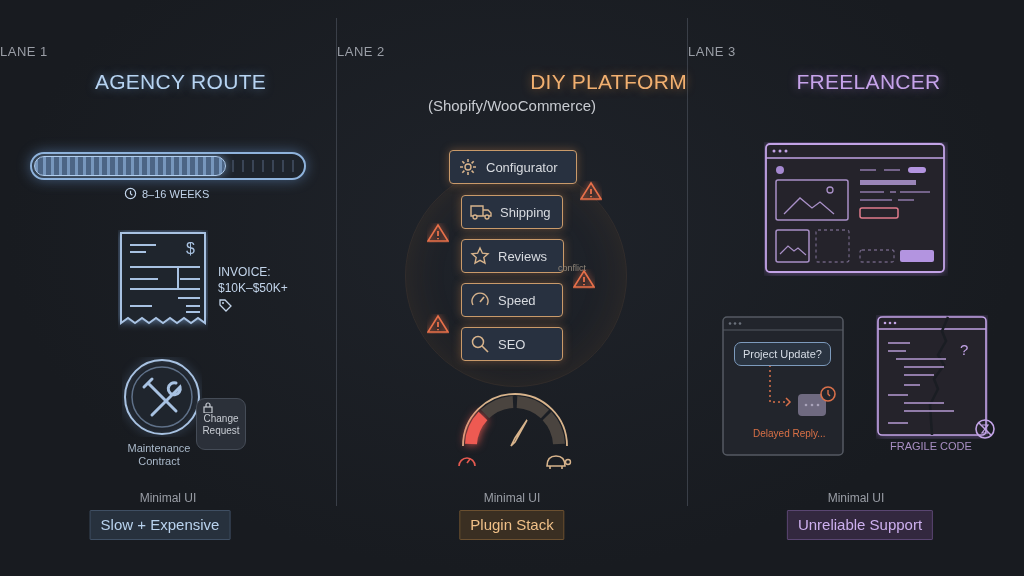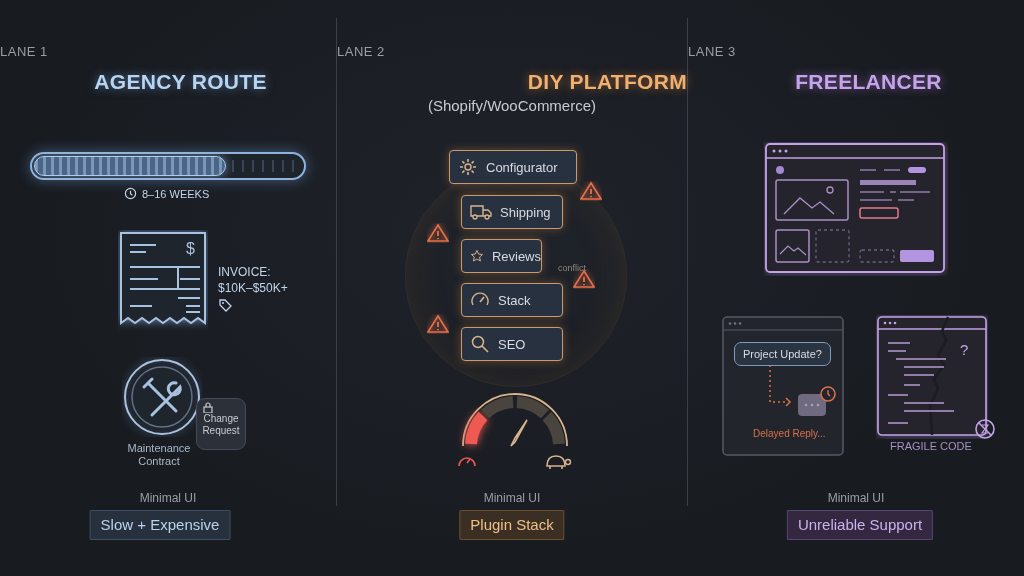--- a/index.html
+++ b/index.html
@@ -1,21 +1,21 @@
 <!DOCTYPE html>
 <html><head>
 <meta charset="utf-8">
 <style>
   html,body{margin:0;padding:0;}
   body{width:1024px;height:576px;background:#1a1d23;overflow:hidden;position:relative;font-family:"Liberation Sans",sans-serif;}
   .bg{position:absolute;inset:0;background:radial-gradient(ellipse at 50% 40%,#1f232a 0%,#181b20 70%);}
   .divider{position:absolute;top:18px;bottom:70px;width:1px;background:#3a3f48;}
   .lane{position:absolute;top:0;height:576px;}
   .lane-num{position:absolute;left:0;right:0;top:44px;text-align:left;color:#9a9ea6;font-size:13px;letter-spacing:0.5px;}
-  .lane-title{position:absolute;left:0;right:0;top:70px;text-align:center;font-size:21px;font-weight:bold;letter-spacing:0.3px;margin-left:25px;}
+  .lane-title{position:absolute;left:0;right:0;top:70px;text-align:center;font-size:21px;font-weight:normal;letter-spacing:0.3px;margin-left:25px;}
   .t1{color:#b7d4f2;text-shadow:0 0 10px rgba(130,180,240,0.55);}
   .t2{color:#f2b070;text-shadow:0 0 10px rgba(240,150,70,0.55);text-align:right;}
   .t3{color:#c6a3ea;text-shadow:0 0 10px rgba(190,140,240,0.55);}
   .sub{position:absolute;left:0;right:0;top:97px;text-align:center;color:#c8cbd1;font-size:15px;}
   .minimal{position:absolute;left:0;right:0;top:491px;text-align:center;color:#9a9ea6;font-size:12px;}
   .pill{position:absolute;top:510px;height:28px;line-height:28px;padding:0 10px;border-radius:1px;font-size:15px;transform:translateX(-50%);white-space:nowrap;}
   .p1{background:#27313d;border:1px solid #3f4f63;color:#b9d3ee;}
   .p2{background:#3a2f22;border:1px solid #6b5030;color:#f0c088;}
   .p3{background:#33283f;border:1px solid #5a4672;color:#cdb0ef;}
   .progress{position:absolute;left:30px;top:152px;width:272px;height:24px;border:2px solid #8fb3dc;border-radius:14px;box-shadow:0 0 14px rgba(120,170,235,0.45);background:#1e242c;overflow:hidden;}
@@ -109,32 +109,32 @@
     <span>Configurator</span>
   </div>
   <div class="plug" style="left:124px;top:195px;width:102px">
     <svg width="22" height="18" viewBox="0 0 22 18">
         <path d="M1 3h12v10H1zM13 7h5l3 3v3h-8z" fill="none" stroke="#d8b48c" stroke-width="1.4"></path>
         <circle cx="5" cy="14" r="2" fill="#283140" stroke="#d8b48c" stroke-width="1.3"></circle>
         <circle cx="17" cy="14" r="2" fill="#283140" stroke="#d8b48c" stroke-width="1.3"></circle>
       </svg>
     <span>Shipping</span>
   </div>
-  <div class="plug" style="left:124px;top:239px;width:81px">
+  <div class="plug" style="left:124px;top:239px;width:103px">
     <svg width="20" height="20" viewBox="0 0 20 20">
         <path d="M10 2l2.4 5.2 5.6.6-4.2 3.8 1.2 5.6L10 14.4 5 17.2l1.2-5.6L2 7.8l5.6-.6z" fill="none" stroke="#d8b48c" stroke-width="1.4"></path>
       </svg>
     <span>Reviews</span>
   </div>
   <div class="plug" style="left:124px;top:283px;width:102px">
     <svg width="20" height="20" viewBox="0 0 20 20">
         <path d="M3 15a8 8 0 1 1 14 0" fill="none" stroke="#d8b48c" stroke-width="1.4"></path>
         <path d="M10 12l4-5" stroke="#d8b48c" stroke-width="1.6"></path>
       </svg>
-    <span>Stack</span>
+    <span>Speed</span>
   </div>
   <div class="plug" style="left:124px;top:327px;width:102px">
     <svg width="20" height="20" viewBox="0 0 20 20">
         <circle cx="8" cy="8" r="5.5" fill="none" stroke="#d8b48c" stroke-width="1.5"></circle>
         <path d="M12 12l6 6" stroke="#d8b48c" stroke-width="1.6"></path>
       </svg>
     <span>SEO</span>
   </div>
 
   <svg class="warn" style="left:243px;top:181px" viewBox="0 0 22 20">

